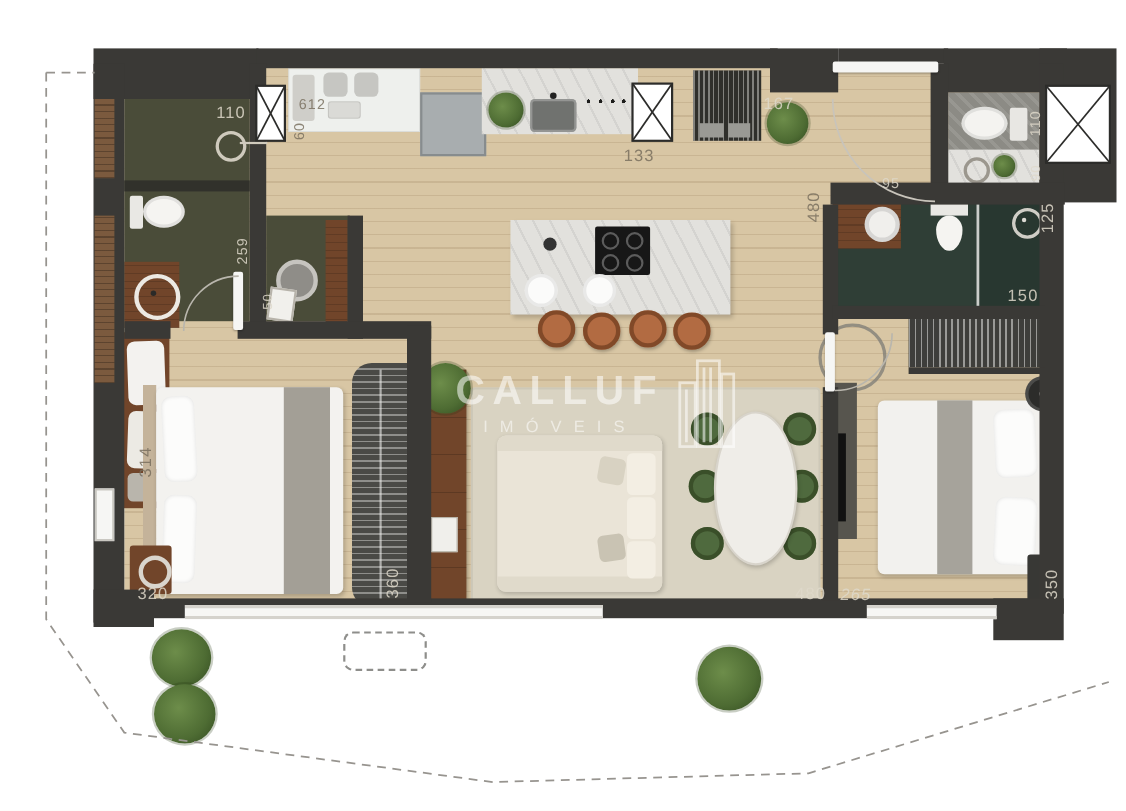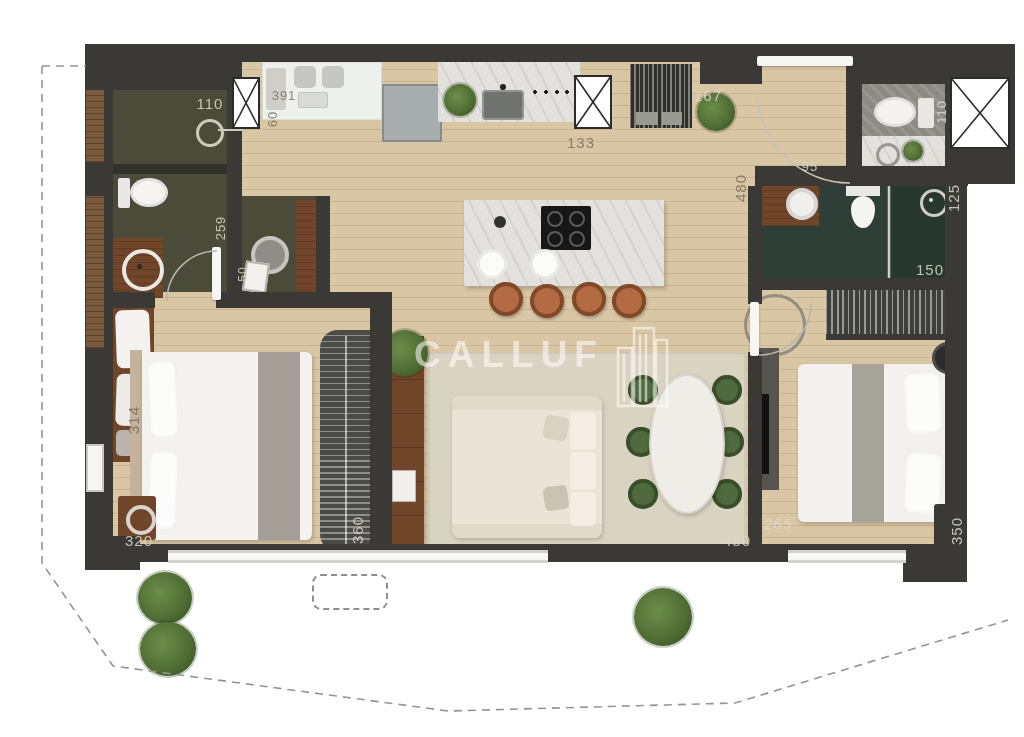--- a/index.html
+++ b/index.html
@@ -219,49 +219,50 @@
       <line x1="1009" y1="78" x2="951" y2="148" stroke="#2c2c2a" stroke-width="1.6"></line>
     </g>
     <line x1="889" y1="186" x2="889" y2="278" stroke="#e8e8e6" stroke-width="2.5" opacity="0.85"></line>
     <line x1="218" y1="130" x2="243" y2="130" stroke="#cfcabd" stroke-width="2"></line>
   </svg>
 
   <div class="wm" style="left:414px;top:336px;">
     <div style="display:flex;align-items:flex-start;gap:10px;">
       <div>
         <div class="l1">CALLUF</div>
+        <div class="l2">IMÓVEIS</div>
       </div>
       <svg width="56" height="86" viewBox="0 0 56 86" style="margin-top:-14px;">
         <g fill="none" stroke="rgba(255,255,255,0.55)" stroke-width="2.5">
           <rect x="4" y="26" width="14" height="58"></rect>
           <rect x="20" y="6" width="20" height="78"></rect>
           <rect x="42" y="18" width="11" height="66"></rect>
           <line x1="26" y1="12" x2="26" y2="80"></line>
           <line x1="32" y1="12" x2="32" y2="80"></line>
           <line x1="10" y1="32" x2="10" y2="80"></line>
         </g>
       </svg>
     </div>
   </div>
 
   <div id="labels">
       <span class="dim light" style="left: 210px; top: 103px;">110</span>
-      <span class="dim dark" style="left: 284px; top: 95px; font-size: 13px;">391</span>
+      <span class="dim dark" style="left: 284px; top: 95px; font-size: 13px;">612</span>
       <span class="dim dark vert" style="left: 272px; top: 119px; font-size: 13px;">60</span>
       <span class="dim dark" style="left: 581px; top: 142px;">133</span>
       <span class="dim light" style="left: 708px; top: 95px;">167</span>
       <span class="dim dark vert" style="left: 740px; top: 188px;">480</span>
       <span class="dim light vert" style="left: 941px; top: 112px; font-size: 13px;">110</span>
       <span class="dim light vert" style="left: 941px; top: 157px; font-size: 12px;">90</span>
       <span class="dim light" style="left: 810px; top: 166px; font-size: 13px;">95</span>
       <span class="dim light vert" style="left: 953px; top: 198px;">125</span>
       <span class="dim light" style="left: 930px; top: 269px;">150</span>
       <span class="dim light vert" style="left: 220px; top: 228px; font-size: 13px;">259</span>
       <span class="dim light vert" style="left: 243px; top: 274px; font-size: 12px;">50</span>
       <span class="dim dark vert" style="left: 133px; top: 420px;">314</span>
       <span class="dim light" style="left: 139px; top: 540px;">320</span>
       <span class="dim light vert" style="left: 357px; top: 530px;">360</span>
       <span class="dim light" style="left: 737px; top: 540px;">480</span>
-      <span class="dim light" style="left: 778px; top: 523px; font-style: italic;">265</span>
+      <span class="dim light" style="left: 778px; top: 541px; font-style: italic;">265</span>
       <span class="dim light vert" style="left: 956px; top: 531px;">350</span>
     </div>
 
 </div>
 
 </body></html>

